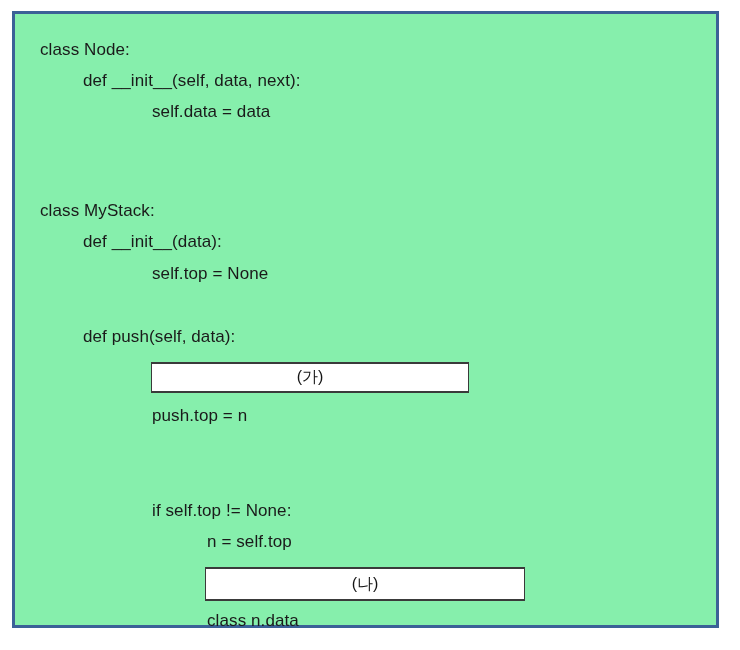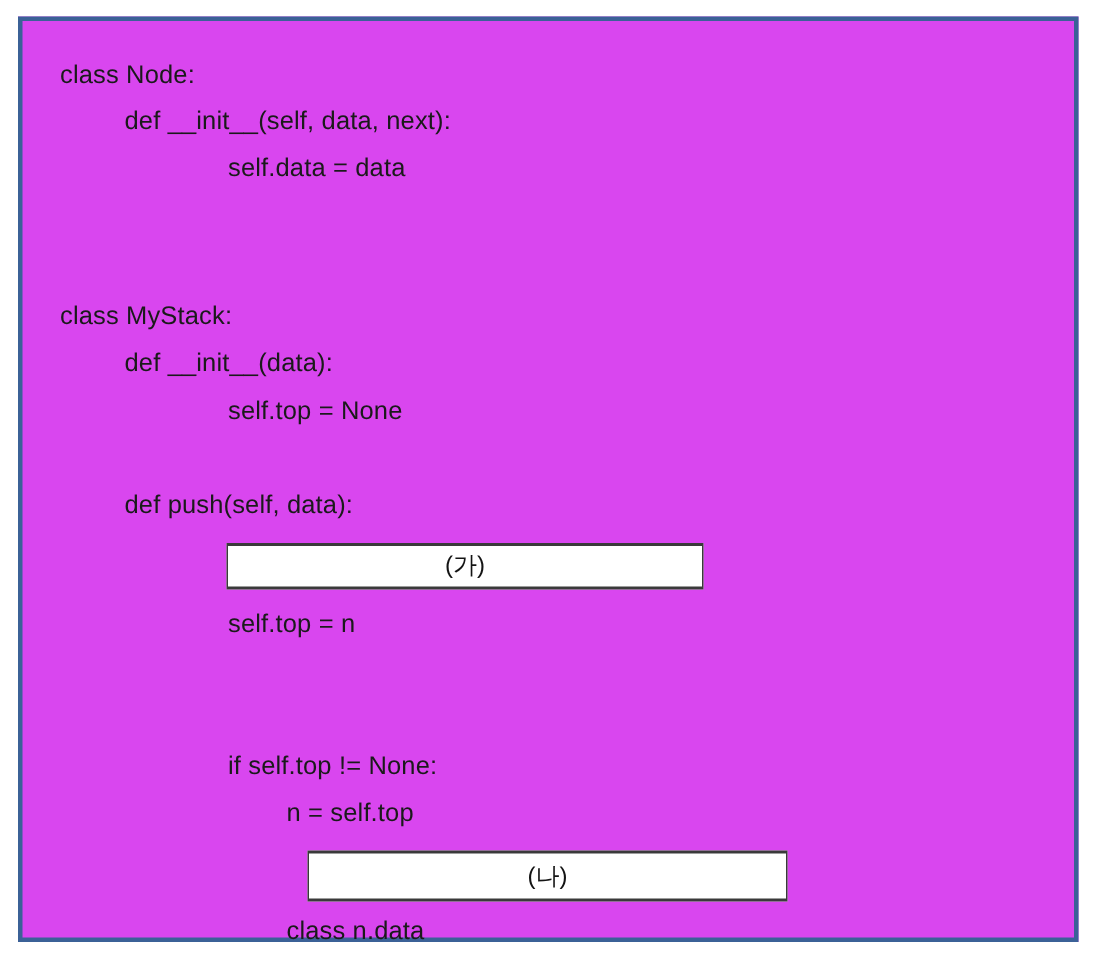--- a/index.html
+++ b/index.html
@@ -23,38 +23,38 @@
 
   
   #code-frame {
     position: absolute;
     left: 12px;
     top: 11px;
     width: 707px;
     height: 617px;
     box-sizing: border-box;
     border: 3px solid #3b6197;
-    background: #d946ef;
+    background: #86efac;
   }
 
   .code-line {
     position: absolute;
     white-space: pre;
     color: #1a1a1a;
     font-size: 17px;
     line-height: 20px;
     font-family: "Liberation Sans", "DejaVu Sans", sans-serif;
     letter-spacing: 0.1px;
   }
 
   
   .ind0 { left: 25px; }
   .ind1 { left: 68px; }
   .ind2 { left: 137px; }
-  .ind3 { left: 176px; }
+  .ind3 { left: 192px; }
 
   
   .blank-box {
     position: absolute;
     box-sizing: border-box;
     background: #ffffff;
     border: 1px solid #3a3a3a;
     border-top-width: 2px;
     border-bottom-width: 2px;
     display: flex;
@@ -89,21 +89,21 @@
 
     <div class="code-line ind0" style="top:26px">class Node:</div>
     <div class="code-line ind1" style="top:57px">def __init__(self, data, next):</div>
     <div class="code-line ind2" style="top:88px">self.data = data</div>
 
     <div class="code-line ind0" style="top:187px">class MyStack:</div>
     <div class="code-line ind1" style="top:218px">def __init__(data):</div>
     <div class="code-line ind2" style="top:250px">self.top = None</div>
 
     <div class="code-line ind1" style="top:313px">def push(self, data):</div>
-    <div class="code-line ind2" style="top:392px">self.top = n</div>
+    <div class="code-line ind2" style="top:392px">push.top = n</div>
 
     <div class="code-line ind2" style="top:487px">if self.top != None:</div>
     <div class="code-line ind3" style="top:518px">n = self.top</div>
     <div class="code-line ind3" style="top:597px">class n.data</div>
 
     <div class="blank-box" id="blank-ga">
       <span class="blank-label">(가)</span>
     </div>
 
     <div class="blank-box" id="blank-na">

